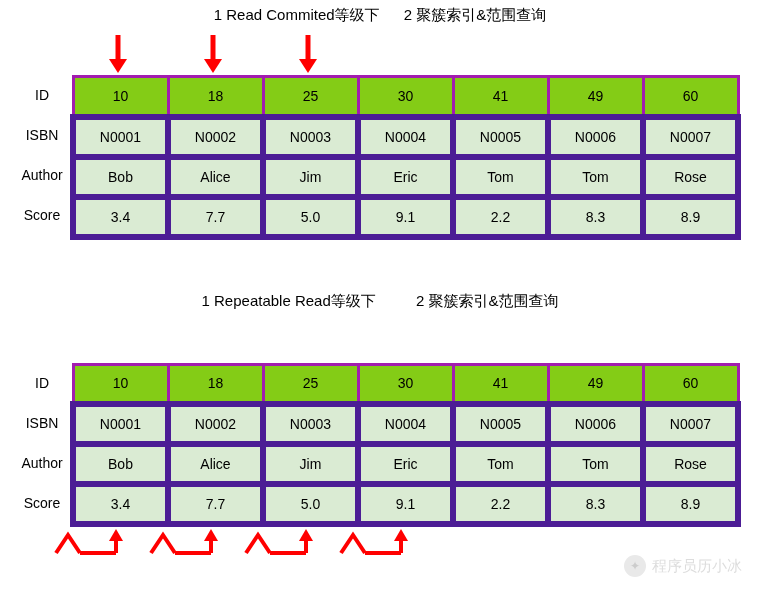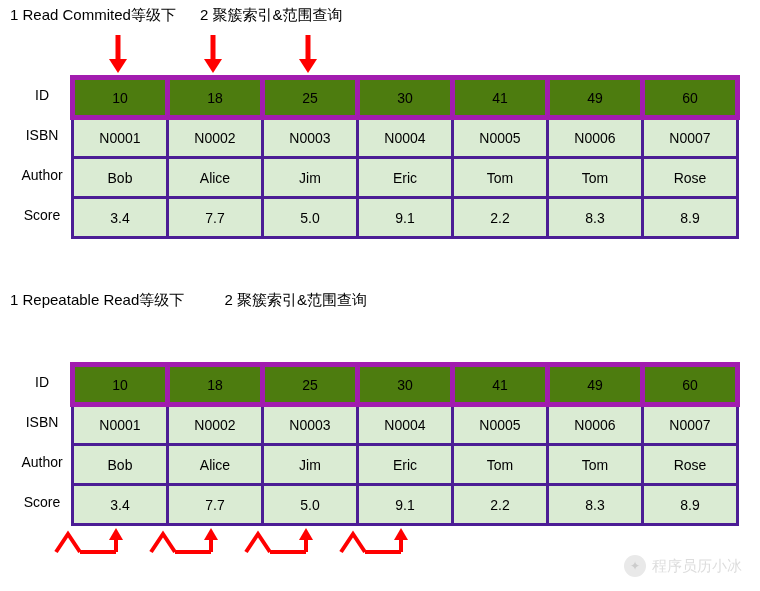--- a/index.html
+++ b/index.html
@@ -8,20 +8,21 @@
     padding: 0;
     width: 760px;
     height: 591px;
     font-family: Arial, "Microsoft YaHei", sans-serif;
     font-size: 14px;
     color: #000;
     background: #fff;
     position: relative;
   }
   .title-line {
+    text-align: center;
     font-size: 15px;
     padding: 6px 0;
   }
   .title-line span { margin: 0 10px; }
   .block {
     position: relative;
   }
   .table-wrap {
     display: flex;
     margin-left: 14px;
@@ -39,28 +40,28 @@
     font-size: 14px;
     text-align: center;
   }
   .grid {
     border-collapse: collapse;
     table-layout: fixed;
   }
   .grid td {
     width: 95px;
     height: 40px;
-    border: 3px solid #4c1d95;
+    border: 6px solid #4c1d95;
     text-align: center;
     vertical-align: middle;
     font-size: 14px;
   }
   .row-id td {
-    background: #4d7c0f;
-    border: 5px solid #a21caf;
+    background: #84cc16;
+    border: 3px solid #a21caf;
   }
   .row-data td {
     background: #daebd3;
   }
   .arrows-top {
     position: relative;
     height: 44px;
     margin-left: 70px;
   }
   .arrow-down {

